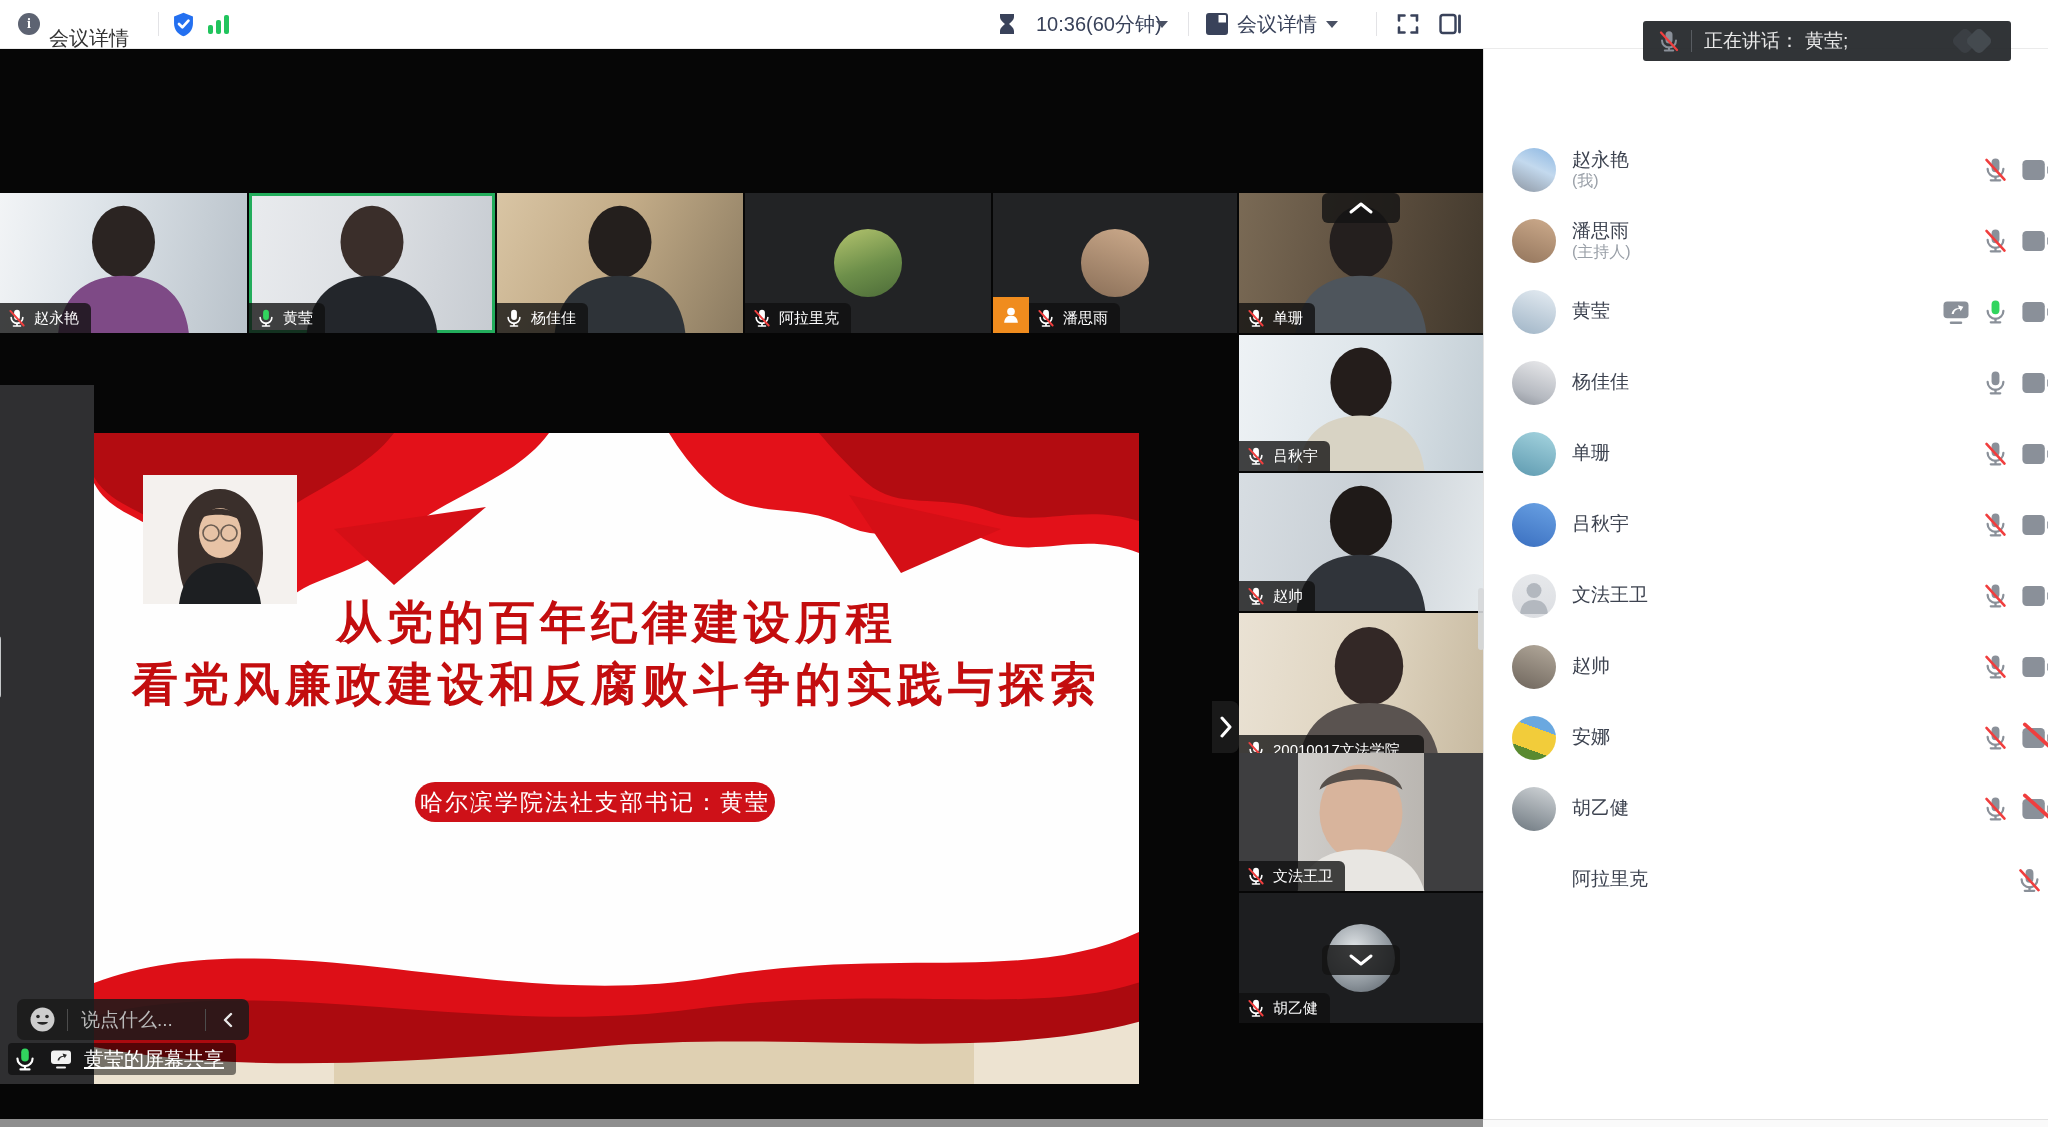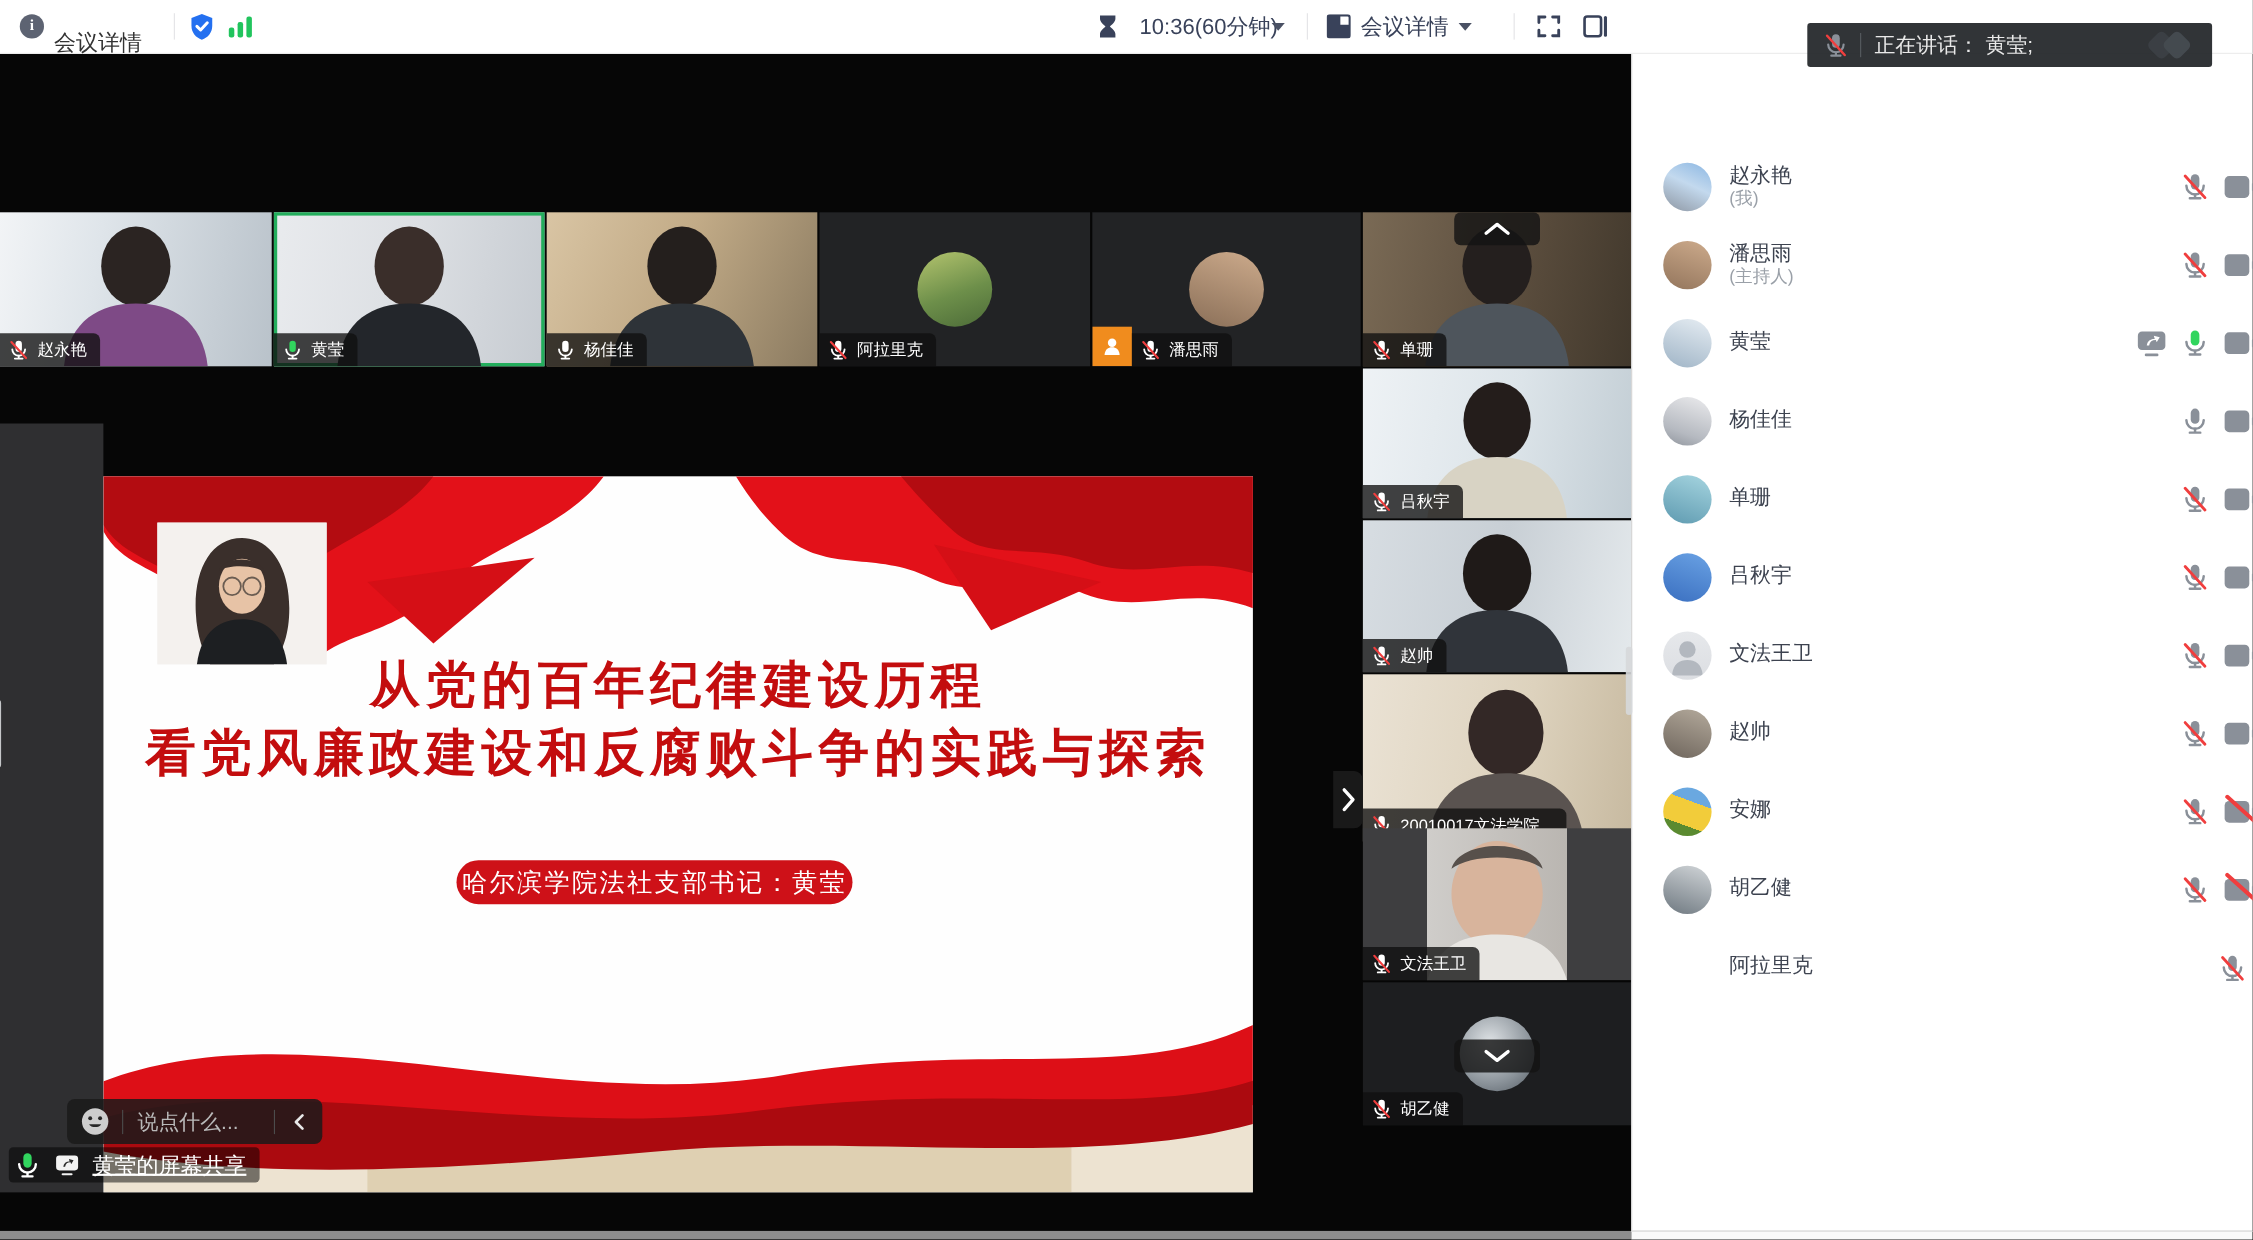--- a/index.html
+++ b/index.html
@@ -30,21 +30,21 @@
   .scroll-btn{position:absolute;left:50%;transform:translateX(-50%);width:78px;height:30px;background:rgba(20,20,20,.82);border-radius:6px;display:flex;align-items:center;justify-content:center;cursor:pointer;}
   .next-tab{left:1212px;top:653px;width:27px;height:52px;background:rgba(28,28,28,.88);border-radius:0 8px 8px 0;display:flex;align-items:center;justify-content:center;cursor:pointer;z-index:5;}
 
   
   .slide{left:94px;top:385px;width:1045px;height:651px;background:#fefefe;overflow:hidden;z-index:2;}
   .slide-title{position:absolute;left:0;width:100%;text-align:center;color:#c30d0e;font-weight:900;font-size:46px;letter-spacing:5px;line-height:1.2;}
   .slide-pill{position:absolute;left:321px;top:349px;width:360px;height:40px;background:#ce1118;border-radius:21px;color:#fff;font-size:23px;display:flex;align-items:center;justify-content:center;letter-spacing:2px;}
   .presenter{position:absolute;left:49px;top:42px;width:154px;height:129px;background:#f6f4f2;}
 
   
-  .chat-pill{left:17px;top:951px;width:232px;height:41px;background:rgba(26,26,26,.85);border-radius:7px;display:flex;align-items:center;z-index:6;margin-left:44px;}
+  .chat-pill{left:17px;top:951px;width:232px;height:41px;background:rgba(26,26,26,.85);border-radius:7px;display:flex;align-items:center;z-index:6;}
   .chat-div{width:1px;height:22px;background:#4c4c4c;}
   .share-row{left:8px;top:995px;height:32px;display:flex;align-items:center;gap:9px;background:rgba(0,0,0,.5);border-radius:4px;padding:0 12px 0 4px;z-index:6;}
   .share-row span.txt{color:#fff;font-size:20px;text-decoration:underline;}
 
   
   .panel{left:1483px;top:0;width:565px;height:1119px;background:#fff;border-left:1px solid #e4e4e4;overflow:hidden;z-index:20;}
   .panel-head{position:absolute;left:14px;top:0;height:48px;display:flex;align-items:center;gap:8px;color:#333a4a;font-size:20px;}
   .searchbox{position:absolute;left:22px;top:80px;width:518px;height:38px;background:#f1f2f5;border-radius:8px;display:flex;align-items:center;gap:10px;padding-left:14px;box-sizing:border-box;color:#9aa0a8;font-size:18px;cursor:text;}
   .mlist{position:absolute;left:0;top:134px;width:565px;}
   .mrow{position:relative;height:71px;display:flex;align-items:center;padding-left:28px;box-sizing:border-box;cursor:pointer;}

